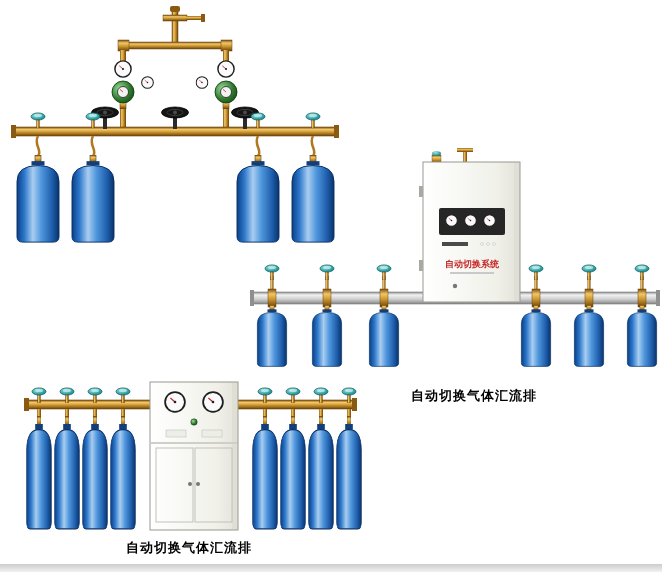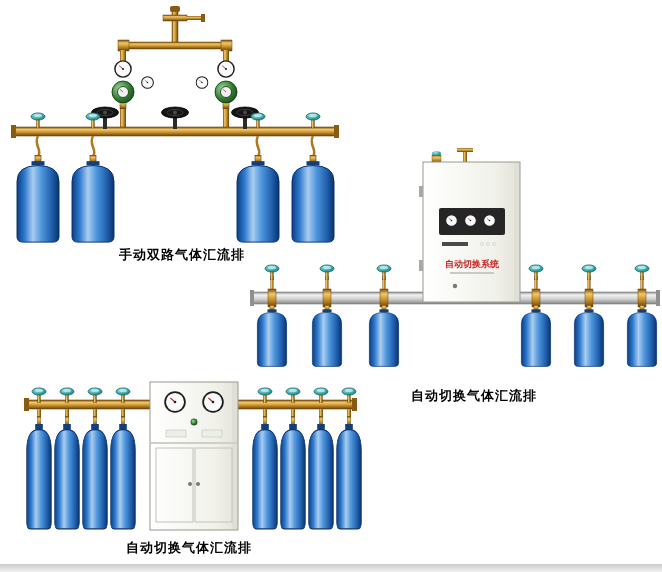--- a/index.html
+++ b/index.html
@@ -151,21 +151,20 @@
         <path d="M248,130 C243,139 253,144 248,150" stroke="#b07820" stroke-width="2.5" fill="none"></path>
         <path d="M303,130 C298,139 308,144 303,150" stroke="#b07820" stroke-width="2.5" fill="none"></path>
       </g>
 
       <use href="#cyl" x="5" y="149" width="46" height="88"></use>
       <use href="#cyl" x="60" y="149" width="46" height="88"></use>
       <use href="#cyl" x="225" y="149" width="46" height="88"></use>
       <use href="#cyl" x="280" y="149" width="46" height="88"></use>
     </svg>
   </figure>
-  <div class="caption" style="left:102px; top:246px;">手动双路气体汇流排</div>
 
   <figure class="product" style="left:250px; top:148px;">
     <svg width="410" height="235" viewBox="0 0 410 235">
       <g>
         <rect x="2" y="144" width="406" height="12" fill="url(#silverV)" stroke="#7a7a7a" stroke-width="0.6"></rect>
         <rect x="0" y="142" width="4" height="16" fill="#8f8f8f"></rect>
         <rect x="406" y="142" width="4" height="16" fill="#8f8f8f"></rect>
       </g>
 
       <g>

